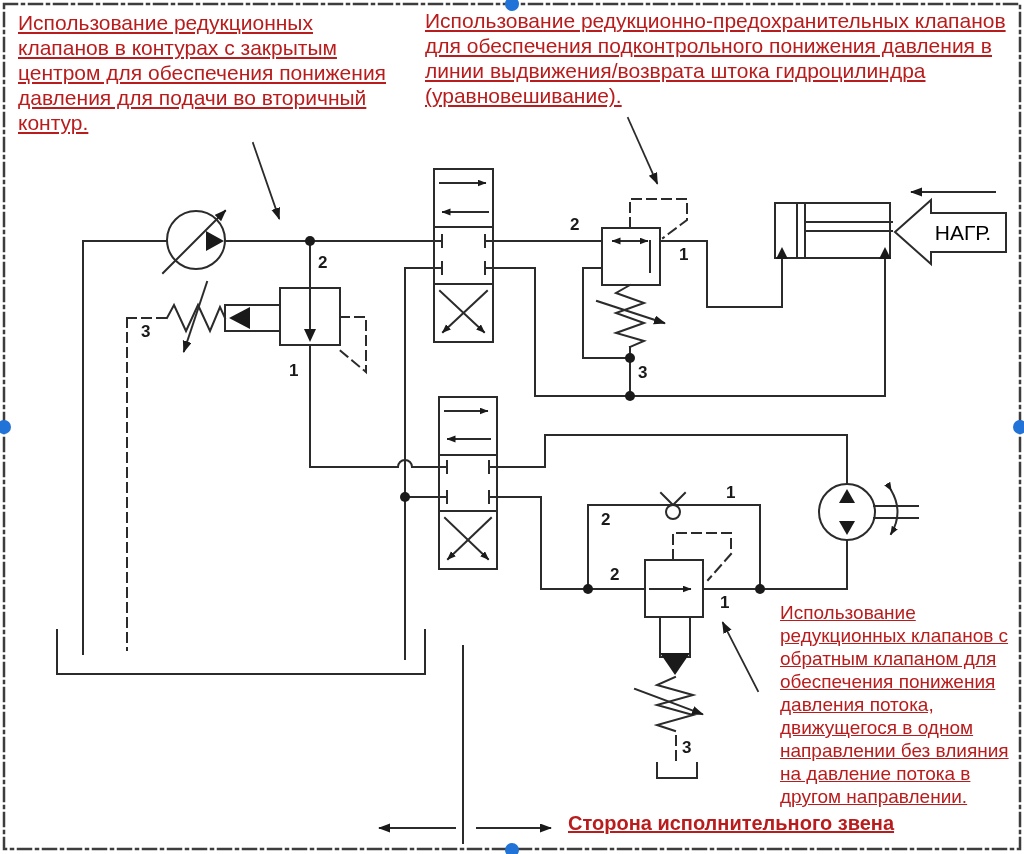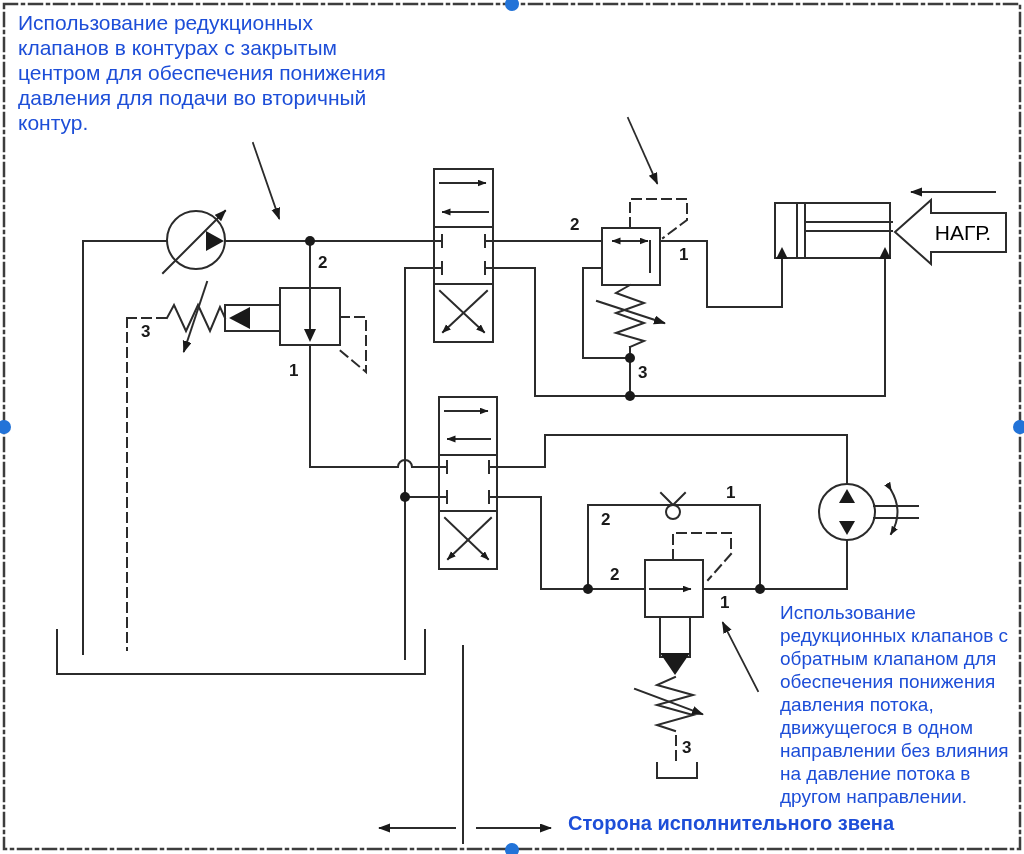--- a/index.html
+++ b/index.html
@@ -1,21 +1,21 @@
 <!DOCTYPE html>
 <html><head>
 <meta charset="utf-8">
 <style>
   html,body{margin:0;padding:0;background:#ffffff;}
   #stage{
     position:relative;width:1024px;height:854px;background:#ffffff;
     font-family:"Liberation Sans",sans-serif;color:#000;overflow:hidden;
   }
   #schematic{position:absolute;left:0;top:0;}
-  .txt{position:absolute;color:#1d4ed8;}
+  .txt{position:absolute;color:#b91c1c;text-decoration:underline;}
   .t-tl{left:18px;top:10px;width:372px;font-size:21px;line-height:25px;}
   .t-tr{left:425px;top:8px;width:600px;font-size:21px;line-height:25px;}
   .t-br{left:768px;top:601px;width:254px;font-size:19px;line-height:23px;margin-left:12px;}
   .t-note{left:22px;top:698px;width:452px;font-size:21px;line-height:23px;font-style:italic;}
   .t-cap{font-weight:bold;font-size:20px;white-space:nowrap;}
   .c-pump{left:170px;top:812px;}
   .c-act{left:568px;top:812px;}
   .plbl{font:bold 17px "Liberation Sans",sans-serif;fill:#1a1a1a;}
   .load-lbl{font:21px "Liberation Sans",sans-serif;fill:#000;}
 </style>
@@ -204,16 +204,17 @@
   <rect x="4" y="4" width="1016" height="845" stroke="#3d3d3d" stroke-width="2.5" stroke-dasharray="13 5 2 5" fill="none"></rect>
   <g fill="#2273d8" stroke="none">
     <circle cx="512" cy="4" r="7"></circle>
     <circle cx="4" cy="427" r="7"></circle>
     <circle cx="1020" cy="427" r="7"></circle>
     <circle cx="512" cy="850" r="7"></circle>
   </g>
 </svg>
 
 <div class="txt t-tl">Использование редукционных клапанов в контурах с закрытым центром для обеспечения понижения давления для подачи во вторичный контур.</div>
+<div class="txt t-tr">Использование редукционно-предохранительных клапанов для обеспечения подконтрольного понижения давления в линии выдвижения/возврата штока гидроцилиндра (уравновешивание).</div>
 <div class="txt t-br">Использование редукционных клапанов с обратным клапаном для обеспечения понижения давления потока, движущегося в одном направлении без влияния на давление потока в другом направлении.</div>
 <div class="txt t-cap c-act">Сторона исполнительного звена</div>
 
 </div>
 
 </body></html>

